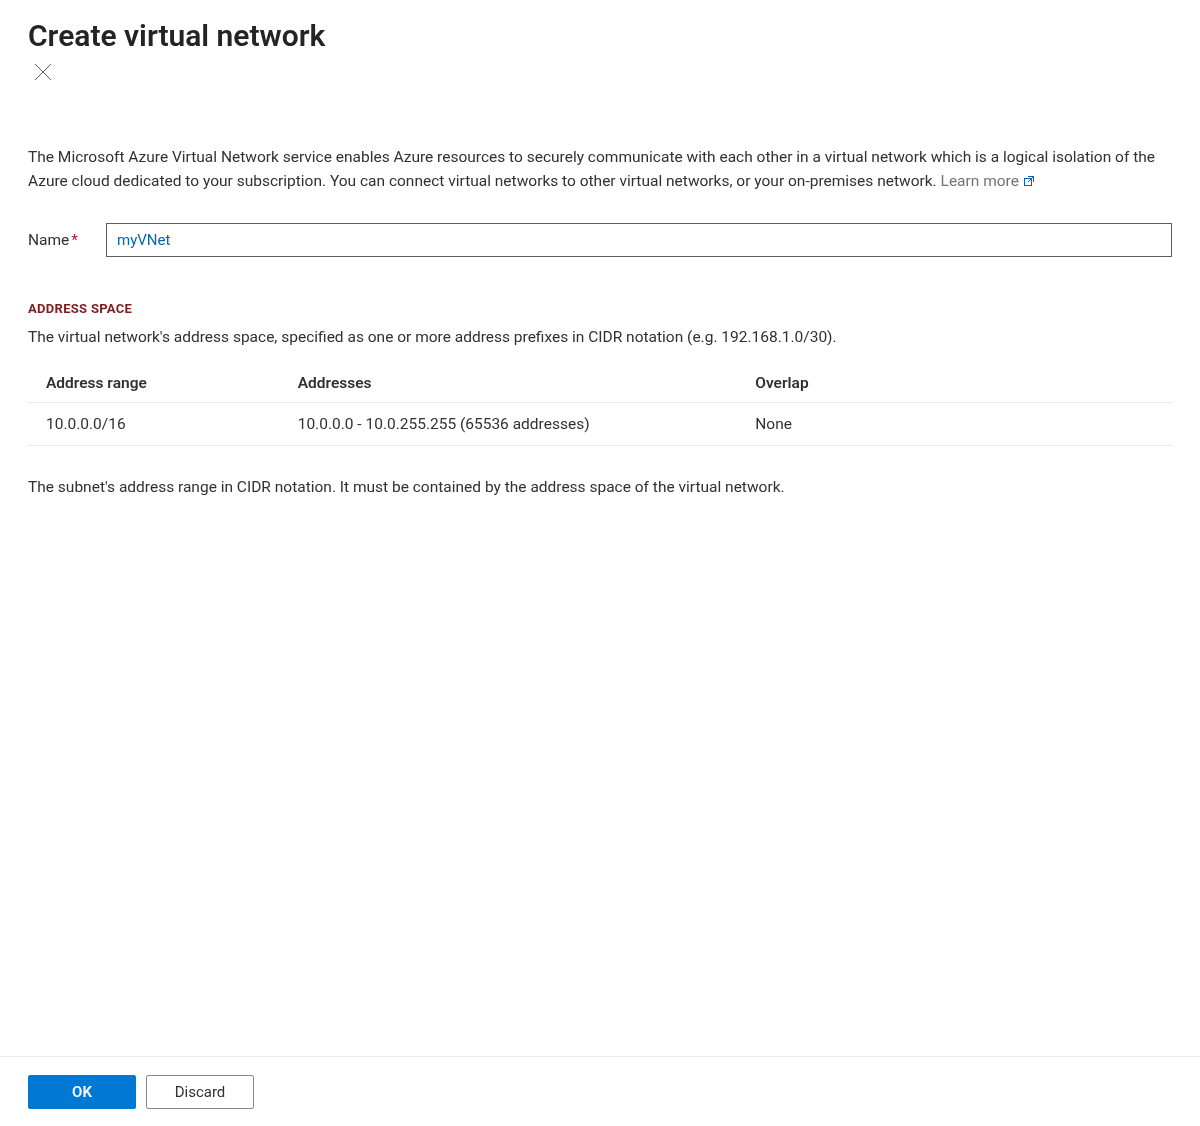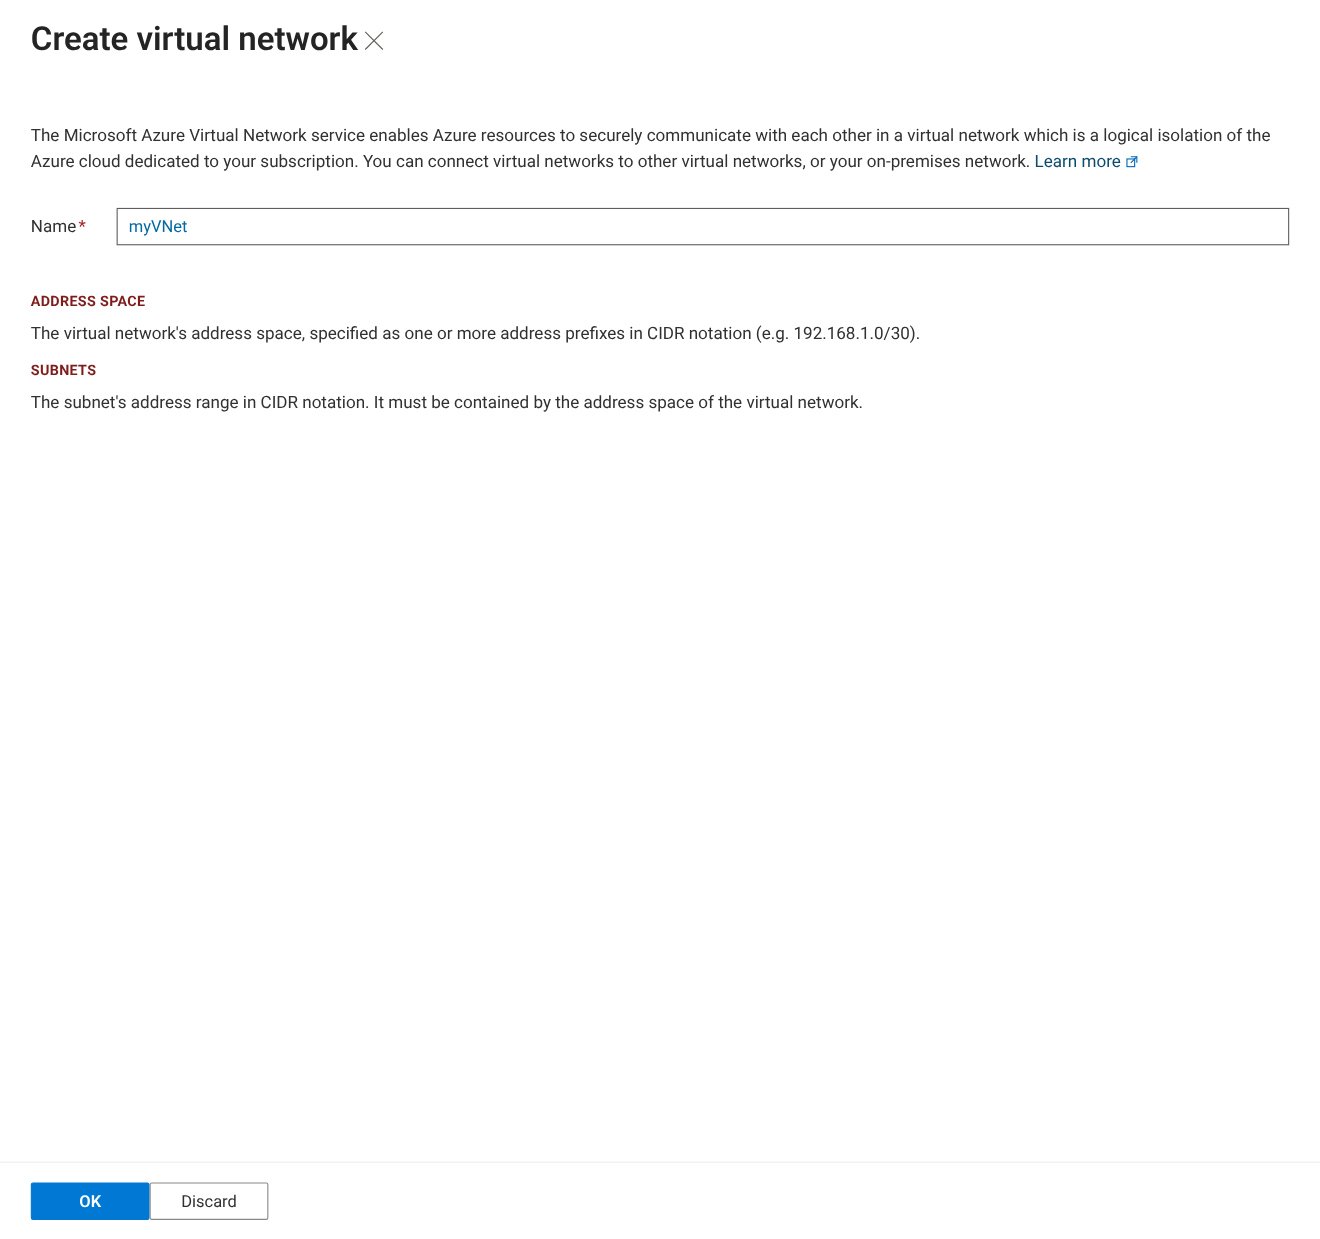--- a/index.html
+++ b/index.html
@@ -13,42 +13,44 @@
       position: relative;
     }
     .panel {
       padding: 18px 28px 0 28px;
       height: calc(100% - 70px);
       overflow: hidden;
     }
     .header-row {
       display: flex;
       align-items: flex-start;
+      justify-content: space-between;
       margin-bottom: 58px;
+      flex-direction: column;
     }
     .page-title {
       font-size: 30px;
       font-weight: 600;
       color: #242424;
     }
     .close-btn {
       cursor: pointer;
       padding: 6px;
       color: #605e5c;
       margin-top: 4px;
     }
     .close-btn svg { display: block; }
     .intro-text {
       font-size: 15.5px;
       color: #323130;
       line-height: 1.55;
       margin-bottom: 26px;
     }
     .intro-text a {
-      color: #0c4a6e;
+      color: #737373;
       text-decoration: none;
     }
     .ext-icon {
       display: inline-block;
       vertical-align: -1px;
       margin-left: 4px;
       color: #0067b8;
     }
 
     .name-row {
@@ -112,20 +114,21 @@
     .footer {
       position: absolute;
       left: 0;
       right: 0;
       bottom: 0;
       height: 70px;
       border-top: 1px solid #edebe9;
       display: flex;
       align-items: center;
       padding: 0 28px;
+      gap: 10px;
       background: #ffffff;
     }
     .btn {
       height: 34px;
       padding: 0 22px;
       font-size: 15px;
       font-family: inherit;
       border-radius: 2px;
       cursor: pointer;
     }
@@ -168,22 +171,37 @@
   <div class="name-row">
     <label class="name-label">
       <span>Name</span><span class="required-star">*</span>
     </label>
     <input type="text" class="name-input" value="myVNet" style="">
   </div>
 
   <div class="section-heading">ADDRESS SPACE</div>
   <p class="section-desc">The virtual network's address space, specified as one or more address prefixes in CIDR notation (e.g. 192.168.1.0/30).</p>
 
-
-  <div class="section-heading">SUBNETS</div>
+  <table class="net-table">
+    <thead>
+      <tr>
+        <th style="width:22%">Address range</th>
+        <th style="width:40%">Addresses</th>
+        <th>Overlap</th>
+      </tr>
+    </thead>
+    <tbody>
+      <tr>
+        <td>10.0.0.0/16</td>
+        <td>10.0.0.0 - 10.0.255.255 (65536 addresses)</td>
+        <td>None</td>
+      </tr>
+    </tbody>
+  </table>
+
   <p class="section-desc">The subnet's address range in CIDR notation. It must be contained by the address space of the virtual network.</p>
 
 </div>
 
 <div class="footer">
   <button class="btn btn-primary">OK</button>
   <button class="btn btn-secondary">Discard</button>
 </div>
 
 </body></html>

